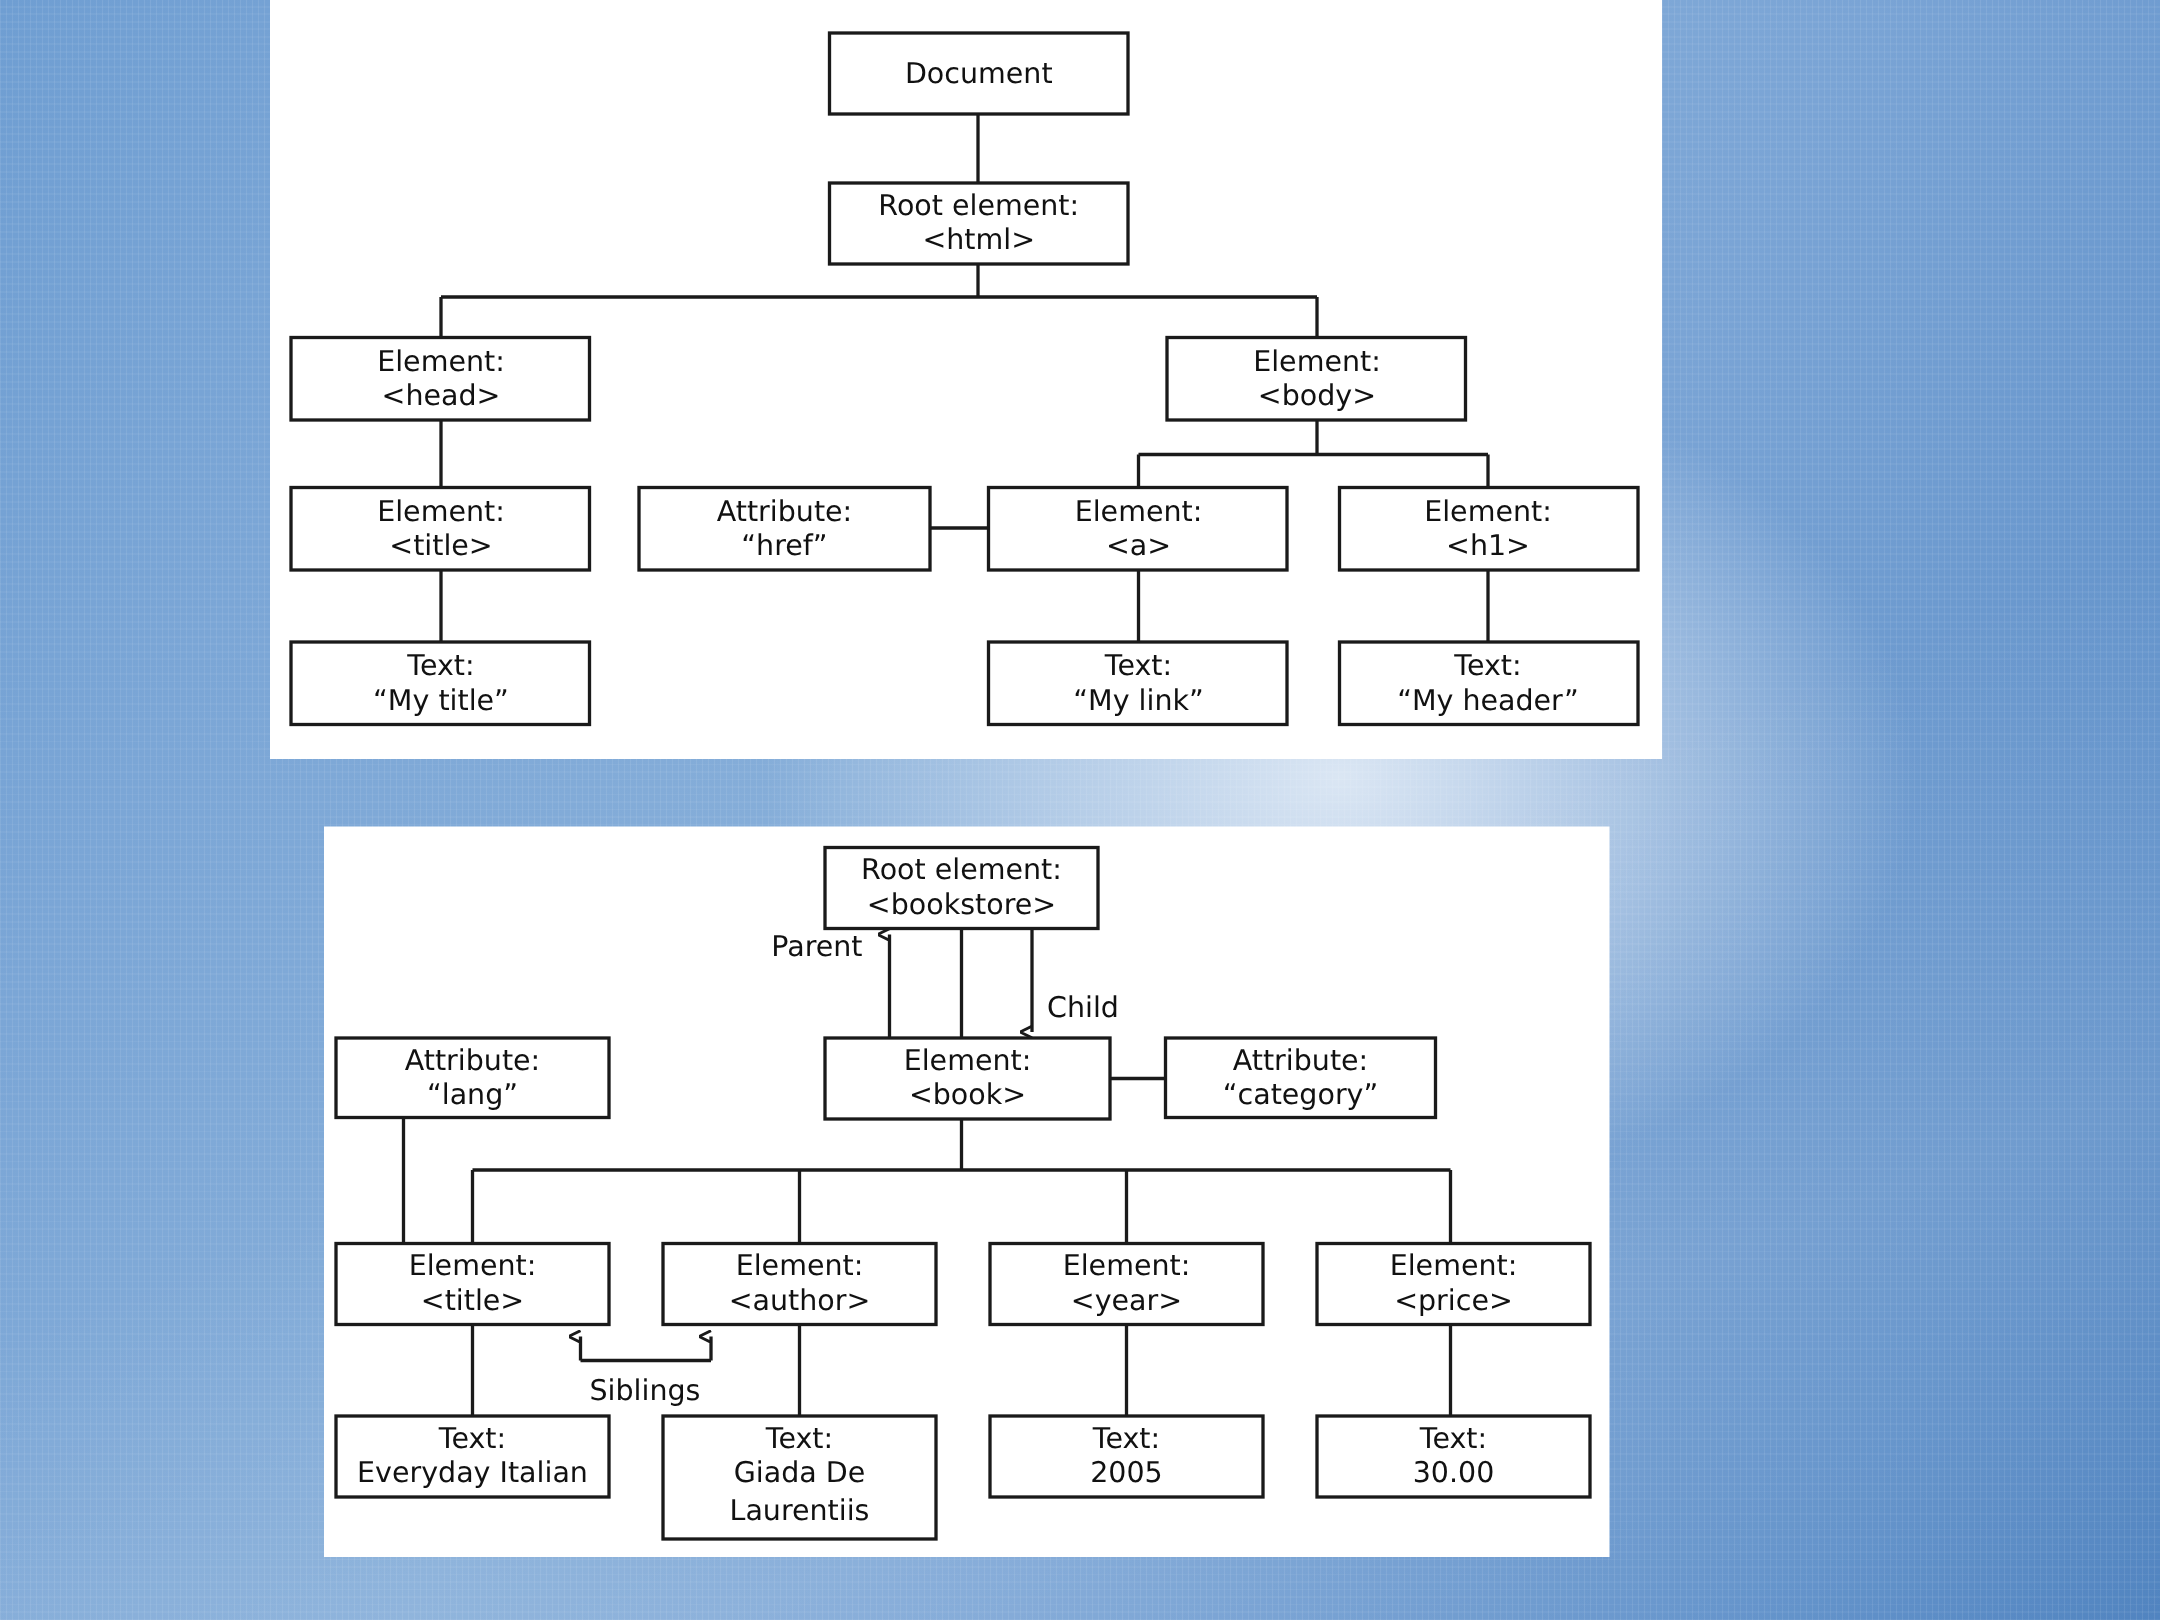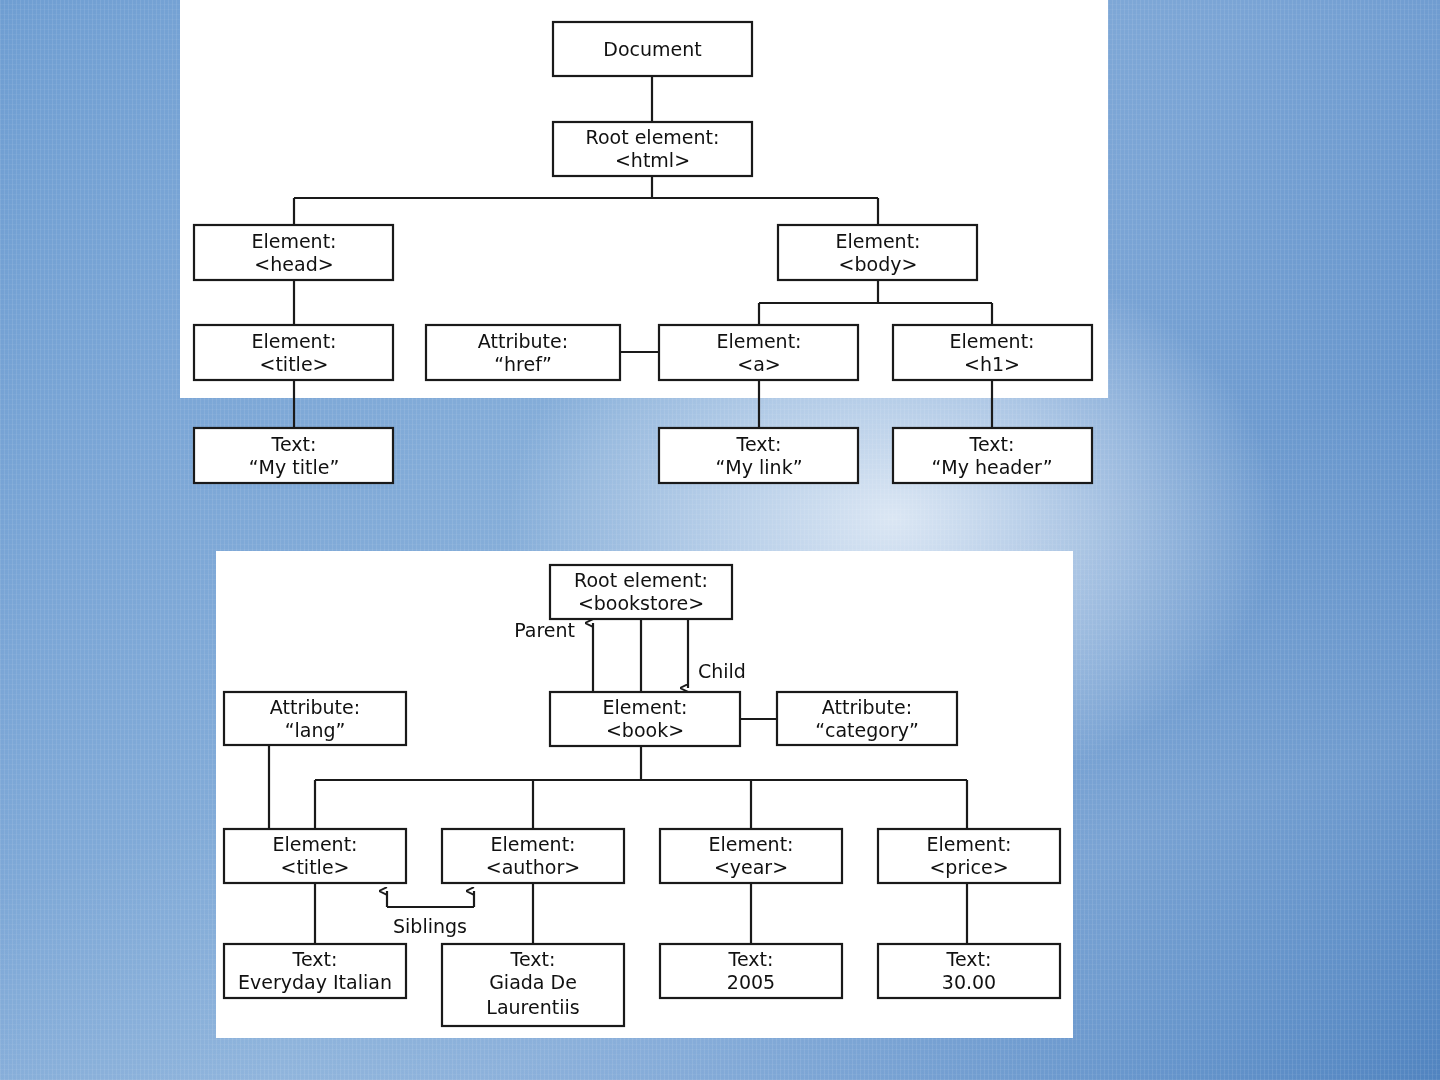--- a/index.html
+++ b/index.html
@@ -40,21 +40,21 @@
     pointer-events: none;
     background: linear-gradient(160deg, rgba(255,255,255,0.0) 55%, rgba(255,255,255,0.10) 78%, rgba(255,255,255,0.0) 100%);
   }
 
   .panel {
     position: absolute;
     background: #ffffff;
     z-index: 3;
   }
 
-  #panel-dom  { left: 180px; top: 0px;   width: 928px;  height: 398px; }
+  #panel-dom  { left: 180px; top: 0px;   width: 928px;  height: 506px; }
   #panel-xml  { left: 216px; top: 551px; width: 857px;  height: 487px; }
 
   .svgwrap {
     position: absolute;
     left: 0; top: 0;
     width: 100%;
     height: 100%;
   }
 
   svg { display: block; }

